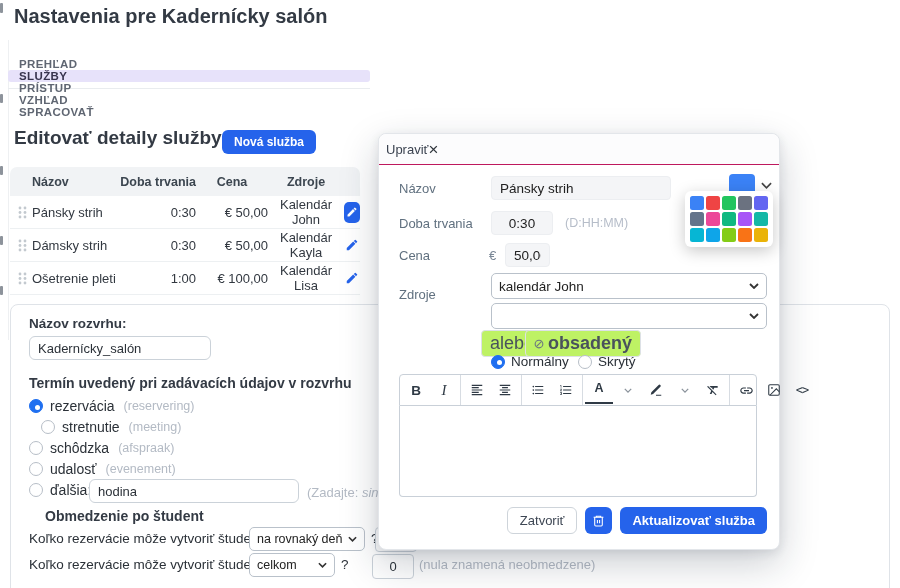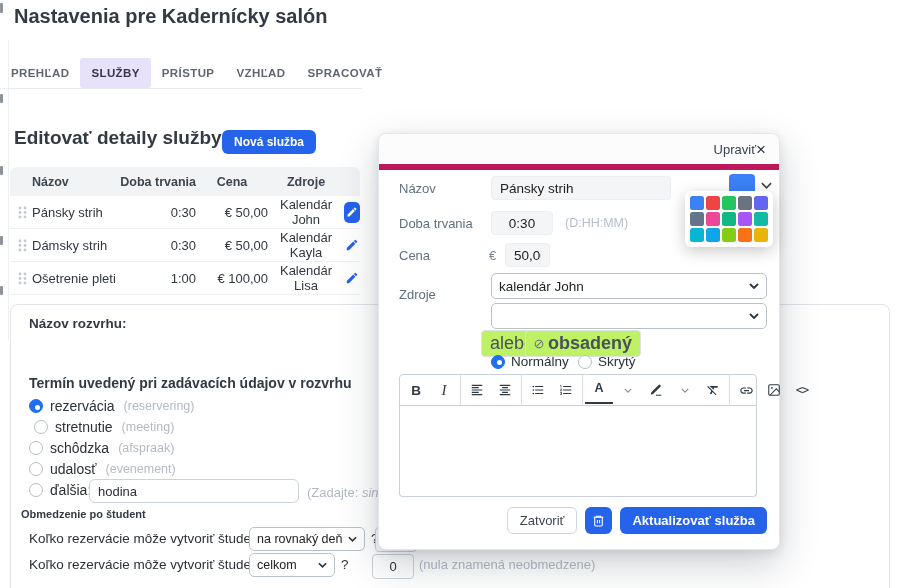--- a/index.html
+++ b/index.html
@@ -8,22 +8,22 @@
   .abs{position:absolute;}
 
   
   .edge-mark{position:absolute;left:0;width:3px;background:#8d939b;border-radius:1px;}
   .edge-line{position:absolute;left:8px;top:40px;width:1px;height:300px;background:#eef0f2;}
 
   
   .page-title{left:14px;top:5px;font-size:20px;font-weight:700;color:#333a44;}
 
   
-  .tabs{left:0;top:58px;width:362px;height:30px;display:flex;align-items:stretch;
-        border-bottom:1px solid #e9ecef;}
+  .tabs{left:8px;top:58px;width:362px;height:30px;display:flex;align-items:stretch;
+        border-bottom:1px solid #e9ecef;flex-direction:column;}
   .tab{display:flex;align-items:center;padding:0 11px;font-size:11.5px;font-weight:600;
        letter-spacing:.4px;color:#5f6672;cursor:pointer;}
   .tab.active{background:#e7e2fa;color:#38344e;font-weight:700;border-radius:3px;}
 
   
   .svc-heading{left:14px;top:127px;font-size:19px;font-weight:700;}
   .btn-blue{background:#2563eb;color:#fff;border:none;border-radius:6px;font-size:12px;
             font-weight:700;padding:5px 12px;font-family:inherit;cursor:pointer;}
   .new-svc{left:222px;top:130px;}
 
@@ -55,23 +55,23 @@
        border:1px solid #b9c1ca;border-radius:5px;background:#fff;padding:0 7px;
        font-size:12.5px;height:24px;color:#222;box-sizing:border-box;cursor:pointer;}
   .qmark{position:absolute;font-size:13.5px;color:#2b3138;}
   .num-input{position:absolute;border:1px solid #cbd2d9;border-radius:4px;height:21px;
              font-size:13px;text-align:center;color:#2b3138;font-family:inherit;background:#fff;}
   .row-hint{position:absolute;color:#b3bac4;font-size:13px;}
 
   
   .modal{left:378px;top:133px;width:400px;height:415px;background:#fff;border:1px solid #e3e6ea;
          border-radius:8px;box-shadow:0 14px 38px rgba(25,35,55,.22),0 3px 10px rgba(25,35,55,.10);z-index:20;}
-  .m-head{position:absolute;left:0;top:0;right:0;height:30px;border-bottom:6px solid #be185d;
+  .m-head{position:absolute;left:0;top:0;right:0;height:30px;border-bottom:1px solid #be185d;
           background:#fcfcfd;border-radius:8px 8px 0 0;display:flex;align-items:center;
-          justify-content:flex-end;padding:0 13px;}
+          justify-content:flex-start;padding:0 7px;}
   .m-title{font-size:13px;color:#3b4350;}
   .m-close{font-size:17px;color:#30363d;cursor:pointer;line-height:1;}
   .m-lbl{position:absolute;font-size:13px;color:#60707f;}
   .m-input{position:absolute;background:#f4f5f7;border:1px solid #eceef1;border-radius:4px;
            height:24px;font-size:13.5px;color:#222;padding:0 8px;font-family:inherit;box-sizing:border-box;}
   .swatch-sel{position:absolute;left:350px;top:40px;width:26px;height:26px;border-radius:4px;cursor:pointer;}
   .swatch-chev{position:absolute;left:382px;top:48px;cursor:pointer;}
   .palette{position:absolute;left:306px;top:57px;background:#fff;border-radius:6px;padding:5px;
            box-shadow:0 4px 16px rgba(0,0,0,.22);display:grid;grid-template-columns:repeat(5,14px);
            gap:2px;z-index:5;}
@@ -211,29 +211,30 @@
         <svg width="14" height="14" viewBox="0 0 24 24" fill="#2563eb">
               <path d="M3 17.25V21h3.75L17.81 9.94l-3.75-3.75L3 17.25zM20.71 7.04a1 1 0 0 0 0-1.41l-2.34-2.34a1 1 0 0 0-1.41 0l-1.83 1.83 3.75 3.75 1.83-1.83z"></path>
             </svg>
       </span>
         </div>
     </div>
   </div>
 
   <div class="abs bigbox">
     <div class="b-lbl" style="left:18px;top:11px;">Názov rozvrhu:</div>
+    <input class="txt-input" style="left: 18px; top: 31px; width: 164px;" value="Kadernícky_salón">
 
     <div class="b-lbl" style="left:18px;top:70px;font-size:14px;">Termín uvedený pri zadávacích údajov v rozvrhu</div>
 
     <div class="radio-row" style="left:18px;top:93px;">
       <span class="radio checked"></span>
       <span>rezervácia</span>
       <span class="opt-hint">(reservering)</span>
     </div>
-    <div class="radio-row" style="left:23px;top:114px;justify-content:flex-end;">
+    <div class="radio-row" style="left:30px;top:114px;justify-content:flex-end;">
       <span class="radio"></span>
       <span>stretnutie</span>
       <span class="opt-hint">(meeting)</span>
     </div>
     <div class="radio-row" style="left:18px;top:135px;">
       <span class="radio"></span>
       <span>schôdzka</span>
       <span class="opt-hint">(afspraak)</span>
     </div>
     <div class="radio-row" style="left:18px;top:156px;">
@@ -243,21 +244,21 @@
     </div>
     <div class="radio-row" style="left:18px;top:177px;">
       <span class="radio"></span>
       <span>ďalšia:</span>
     </div>
     <input class="txt-input" style="left: 78px; top: 174px; width: 192px;" value="hodina">
     <div class="row-hint" style="left:296px;top:180px;white-space:nowrap;">
       <span>(Zadajte: </span><i>singulár,plur</i>
     </div>
 
-    <div class="b-lbl" style="left:10px;top:203px;font-size:11px;">Obmedzenie po študent</div>
+    <div class="b-lbl" style="left:34px;top:203px;font-size:14px;">Obmedzenie po študent</div>
 
     <div class="abs" style="left:18px;top:226px;font-size:13.5px;color:#2b3138;">Koľko rezervácie môže vytvoriť študent</div>
     <div class="sel" style="left:238px;top:222px;width:116px;">
       <span>na rovnaký deň</span>
       <svg width="9" height="6" viewBox="0 0 10 6" fill="none" stroke="#333" stroke-width="1.8">
           <path d="M1 1l4 4 4-4"></path>
         </svg>
     </div>
     <div class="qmark" style="left:360px;top:226px;">?</div>
     <input class="num-input" style="left: 364px; top: 222px; width: 36px;" value="">

